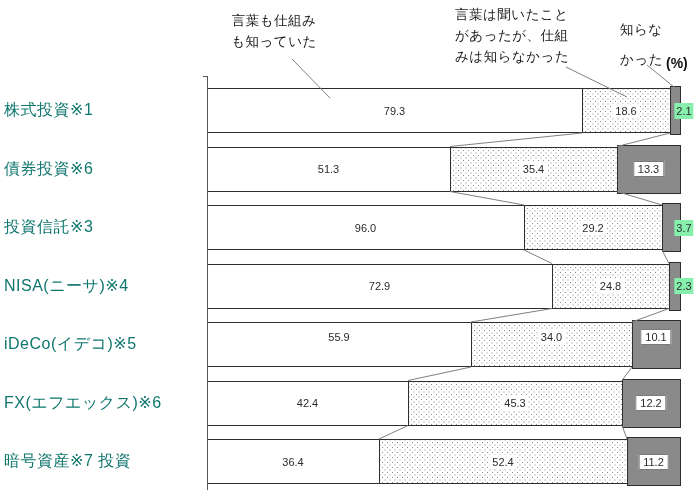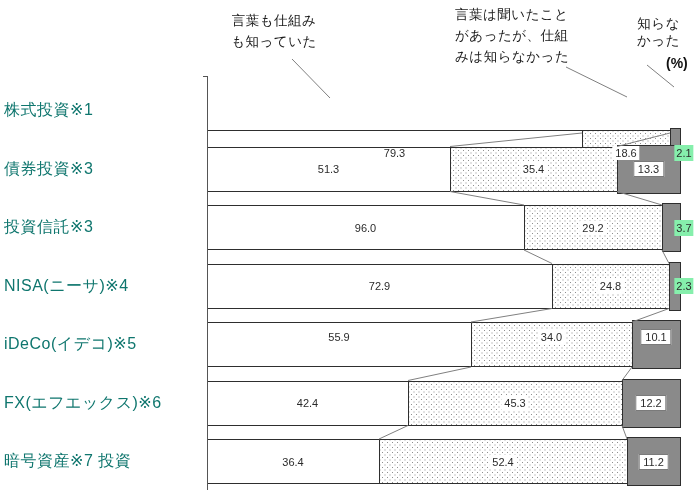--- a/index.html
+++ b/index.html
@@ -42,36 +42,36 @@
 
 <div id="stage">
 
   <div class="hdr hdr-center" style="left:214px;top:10px;width:120px;">言葉も仕組み
 も知っていた</div>
 
   <div class="hdr" style="left:455px;top:4px;width:130px;">言葉は聞いたこと
 があったが、仕組
 みは知らなかった</div>
 
-  <div class="hdr" style="left:620px;top:15px;width:60px;line-height:17px;text-align:right;">知らな
+  <div class="hdr" style="left:620px;top:15px;width:60px;line-height:30px;">知らな
 かった</div>
 
   <div class="unit-label" style="left:666px;top:55px;">(%)</div>
 
   <div id="rows">
       <div class="cat-label" style="top: 88px; height: 45px;">株式投資※1</div>
-      <div class="bar-row" style="top: 88px; height: 45px; margin-top: 42px;">
+      <div class="bar-row" style="top: 88px; height: 45px;">
         <div class="seg seg-known" style="left: 207px; width: 376px;"></div>
         <div class="seg seg-heard" style="left: 582px; width: 89px;"></div>
         <div class="seg seg-dark" style="left: 670px; width: 11px;"></div>
         <span class="vlabel" style="left: 394.5px;">79.3</span>
         <span class="vlabel vlabel-heard" style="left: 626px;">18.6</span>
         <span class="vlabel vlabel-darksmall" style="left: 684px;">2.1</span>
       </div>
-      <div class="cat-label" style="top: 146.5px; height: 45px;">債券投資※3</div>
+      <div class="cat-label" style="top: 146.5px; height: 45px;">債券投資※6</div>
       <div class="bar-row" style="top: 146.5px; height: 45px;">
         <div class="seg seg-known" style="left: 207px; width: 244px;"></div>
         <div class="seg seg-heard" style="left: 450px; width: 168px;"></div>
         <div class="seg seg-dark" style="left: 617px; width: 64px;"></div>
         <span class="vlabel" style="left: 328.5px;">51.3</span>
         <span class="vlabel vlabel-heard" style="left: 533.5px;">35.4</span>
         <span class="vlabel vlabel-darkbox" style="left: 648.5px;">13.3</span>
       </div>
       <div class="cat-label" style="top: 205px; height: 45px;">投資信託※3</div>
       <div class="bar-row" style="top: 205px; height: 45px;">

